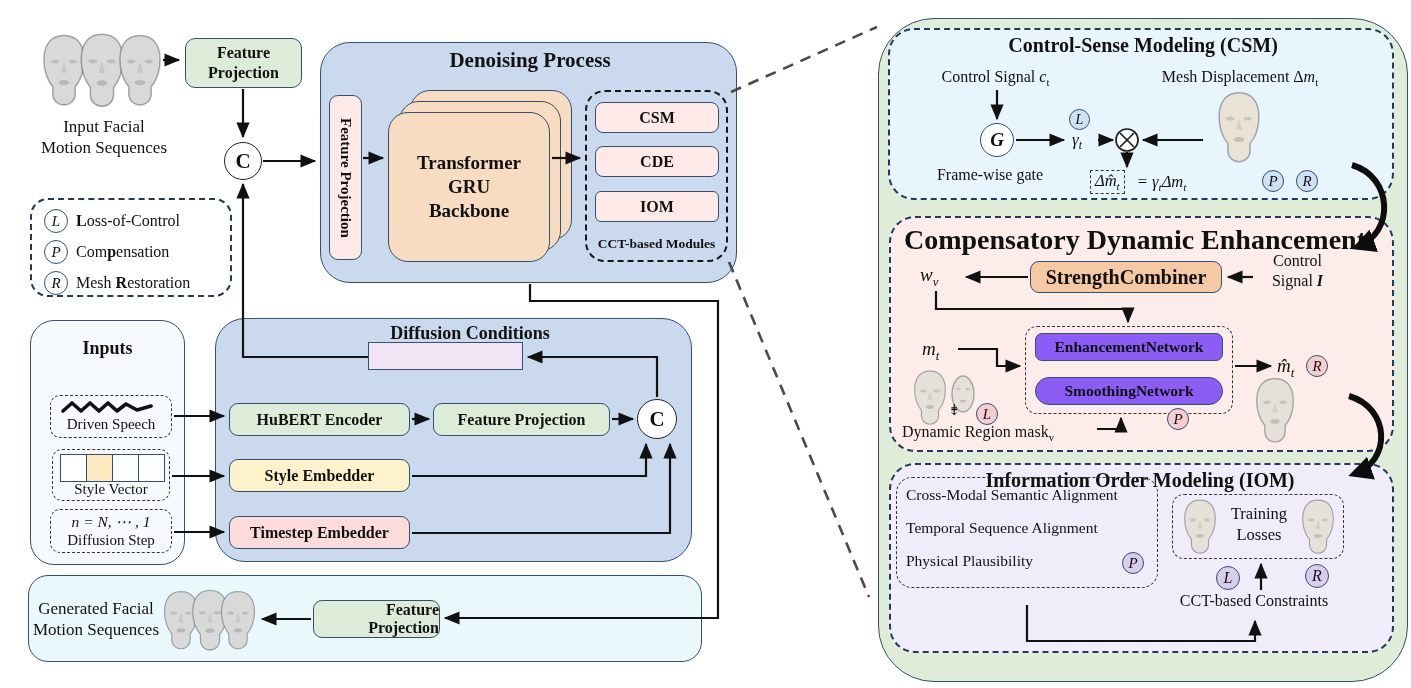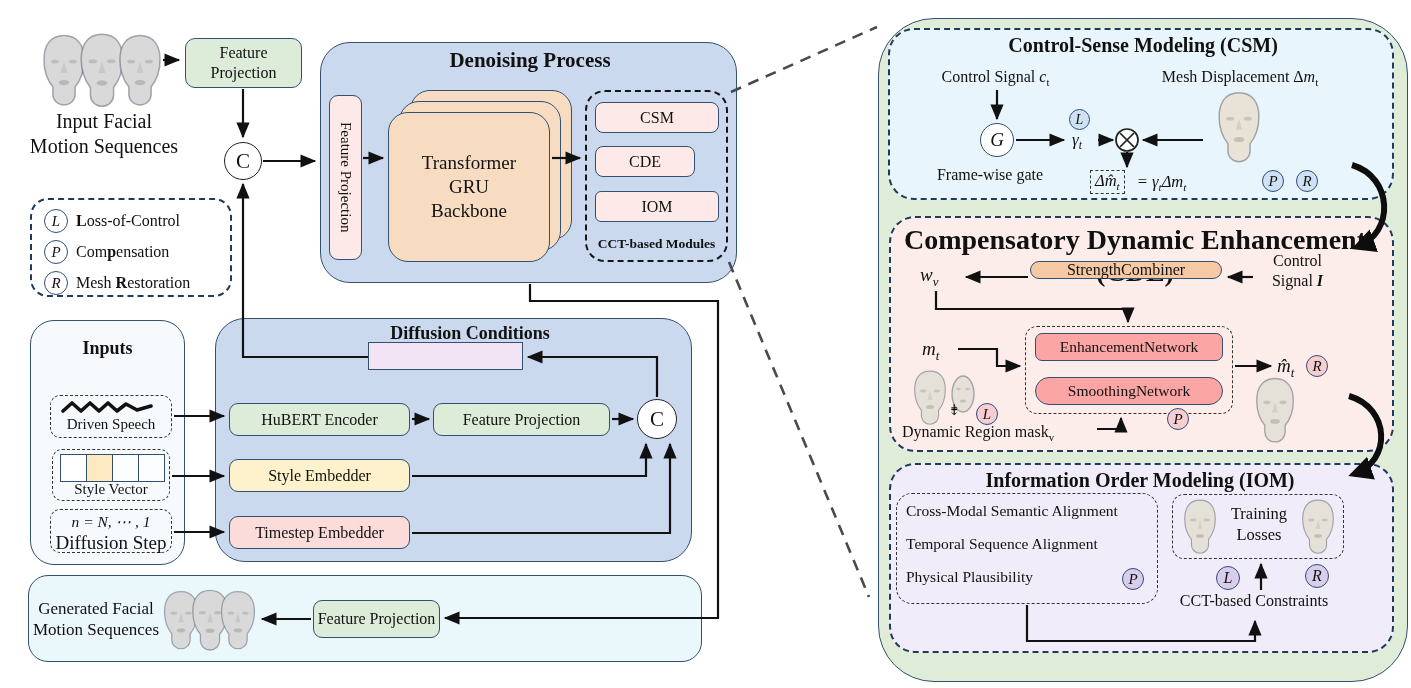--- a/index.html
+++ b/index.html
@@ -1,40 +1,40 @@
 <!DOCTYPE html>
 <html><head>
 <meta charset="utf-8">
 <style>
   html,body{margin:0;padding:0;background:#fff;}
   .stage{position:relative;width:1411px;height:688px;background:#ffffff;overflow:hidden;
          font-family:"Liberation Serif","DejaVu Serif",serif;color:#111;}
   .abs{position:absolute;box-sizing:border-box;}
-  .flexc{display:flex;align-items:center;justify-content:center;text-align:center;}
+  .flexc{display:flex;align-items:center;justify-content:center;text-align:right;font-weight:bold;}
   .col{flex-direction:column;}
   .rr{border:1.5px solid #33506e;}
   .bold{font-weight:bold;}
   .it{font-style:italic;}
   sub{font-size:0.68em;}
   
   .bg-blue{background:#cbd9ef;}
   .bg-green{background:#ddecd8;}
   .bg-pinkbox{background:#fdeae8;}
   .bg-peach{background:#f8dcc2;}
   .bg-yellow{background:#fdf2cb;}
   .bg-pinkrow{background:#fbdcda;}
   .bg-purplebar{background:#f2e3f5;}
   .bg-inputs{background:#f7fafd;}
   .bg-gen{background:#eaf7fb;}
   .bg-rightpanel{background:#dfecd8;}
   .bg-csm{background:#e9f5fc;}
   .bg-cde{background:#fcedeb;}
   .bg-iom{background:#f1ecf9;}
   .bg-orange{background:#f5c9a4;}
-  .bg-yellownet{background:#fca5a5;}
+  .bg-yellownet{background:#8b5cf6;}
   
   .dash-navy{border:2.6px dashed #1e3a5f;}
   .dash-black{border:2.4px dashed #161616;}
   .dash-thin{border:1.6px dashed #333;}
   
   .cnode{border:1.7px solid #222;border-radius:50%;background:#fff;}
   .gnode{border:1.6px solid #2f4d77;border-radius:50%;background:#fff;}
   .badge{border:1.5px solid #2f4d77;border-radius:50%;font-style:italic;
          display:flex;align-items:center;justify-content:center;}
   .badge-white{background:#ffffff;}
@@ -60,21 +60,21 @@
         <ellipse cx="30" cy="53.5" rx="5.6" ry="2.8" fill="rgba(0,0,0,0.15)"></ellipse>
       </symbol>
     </defs>
   </svg>
 
   <svg class="abs" style="left:36px;top:22px;color:#d9d9d9" width="130" height="94">
     <use href="#face" x="0" y="4" width="56" height="88"></use>
     <use href="#face" x="37" y="2" width="58" height="92"></use>
     <use href="#face" x="76" y="4" width="56" height="88"></use>
   </svg>
-  <div class="abs lbl" style="left:14px;top:109px;width:180px;font-size:20px;text-align:center">
+  <div class="abs lbl" style="left:14px;top:116px;width:180px;font-size:17px;text-align:center">
     <div>Input Facial</div>
     <div>Motion Sequences</div>
   </div>
 
   <div class="abs rr bg-green flexc col lbl" style="left:185px;top:38px;width:117px;height:50px;border-radius:10px;font-size:16px">
     <div>Feature</div>
     <div>Projection</div>
   </div>
 
   <div class="abs cnode flexc" style="left:224px;top:142px;width:38px;height:38px;font-size:21px">
@@ -114,21 +114,21 @@
   <div class="abs rr bg-peach flexc col lbl" style="left:388px;top:112px;width:162px;height:150px;border-radius:20px;font-size:19px">
     <div>Transformer</div>
     <div>GRU</div>
     <div>Backbone</div>
   </div>
 
   <div class="abs dash-black" style="left:585px;top:90px;width:143px;height:172px;border-radius:20px"></div>
   <div class="abs rr bg-pinkbox flexc" style="left:595px;top:102px;width:124px;height:31px;border-radius:8px;font-size:16px">
       <span>CSM</span>
     </div>
-  <div class="abs rr bg-pinkbox flexc" style="left:595px;top:146px;width:100px;height:31px;border-radius:8px;font-size:16px">
+  <div class="abs rr bg-pinkbox flexc" style="left:595px;top:146px;width:124px;height:31px;border-radius:8px;font-size:16px">
       <span>CDE</span>
     </div>
   <div class="abs rr bg-pinkbox flexc" style="left:595px;top:191px;width:124px;height:31px;border-radius:6px;font-size:16px">
       <span>IOM</span>
     </div>
   <div class="abs bold" style="left:583px;top:236px;width:147px;font-size:13.5px;text-align:center">CCT-based Modules</div>
 
   <div class="abs rr bg-blue" style="left:215px;top:318px;width:477px;height:244px;border-radius:30px"></div>
   <div class="abs bold" style="left:350px;top:323px;width:240px;font-size:18px;text-align:center">Diffusion Conditions</div>
   <div class="abs rr bg-purplebar" style="left:368px;top:342px;width:155px;height:28px"></div>
@@ -164,21 +164,21 @@
       <div style="width:25px;height:26px;border:1.4px solid #33506e;background:#ffffff"></div>
       <div style="width:25px;height:26px;border:1.4px solid #33506e;border-left:none;background:#fdeac3"></div>
       <div style="width:25px;height:26px;border:1.4px solid #33506e;border-left:none;background:#fbfdff"></div>
       <div style="width:25px;height:26px;border:1.4px solid #33506e;border-left:none;background:#fbfdff"></div>
     </div>
     <div class="abs" style="left:0;top:31px;width:116px;font-size:15px;text-align:center">Style Vector</div>
   </div>
 
   <div class="abs dash-thin lbl" style="left:50px;top:509px;width:122px;height:44px;border-radius:10px;text-align:center">
     <div class="it" style="font-size:15.5px;margin-top:2px">n = N, ⋯ , 1</div>
-    <div style="font-size:19px">Diffusion Step</div>
+    <div style="font-size:15px">Diffusion Step</div>
   </div>
 
   <div class="abs rr bg-gen" style="left:28px;top:575px;width:674px;height:87px;border-radius:20px"></div>
   <div class="abs lbl" style="left:30px;top:598px;width:132px;font-size:17px;text-align:center">
     <div>Generated Facial</div>
     <div>Motion Sequences</div>
   </div>
   <svg class="abs" style="left:158px;top:580px;color:#d9d9d9" width="100" height="80">
     <use href="#face" x="0" y="3" width="46" height="74"></use>
     <use href="#face" x="28" y="1" width="48" height="78"></use>
@@ -216,21 +216,21 @@
   <div class="abs badge badge-blue" style="left:1262px;top:170px;width:22px;height:22px;font-size:15px">
       <span>P</span>
     </div>
   <div class="abs badge badge-blue" style="left:1296px;top:170px;width:22px;height:22px;font-size:15px">
       <span>R</span>
     </div>
 
   <div class="abs dash-navy bg-cde" style="left:889px;top:216px;width:505px;height:236px;border-radius:26px"></div>
   <div class="abs bold" style="left:900px;top:224px;width:470px;font-size:28px;text-align:center">Compensatory Dynamic Enhancement (CDE)</div>
   <div class="abs it" style="left:920px;top:264px;font-size:19px"><span>w</span><sub>v</sub></div>
-  <div class="abs rr bg-orange flexc" style="left:1030px;top:261px;width:192px;height:18px;border-radius:9px;font-size:16px">
+  <div class="abs rr bg-orange flexc" style="left:1030px;top:261px;width:192px;height:32px;border-radius:9px;font-size:20px">
       <span>StrengthCombiner</span>
     </div>
   <div class="abs lbl" style="left:1250px;top:251px;width:95px;font-size:16px;text-align:center">
     <div>Control</div>
     <div><span>Signal </span><b class="it">I</b></div>
   </div>
   <div class="abs dash-thin" style="left:1025px;top:326px;width:208px;height:88px;border-radius:12px"></div>
   <div class="abs rr bg-yellownet flexc" style="left:1035px;top:333px;width:188px;height:28px;border-radius:7px;font-size:15.5px">
       <span>EnhancementNetwork</span>
     </div>
@@ -258,21 +258,21 @@
   <div class="abs it" style="left:1277px;top:355px;font-size:19px"><span>m̂</span><sub>t</sub></div>
   <div class="abs badge badge-pink" style="left:1306px;top:355px;width:22px;height:22px;font-size:15px">
       <span>R</span>
     </div>
   <svg class="abs" style="left:1240px;top:376px;color:#e6e1d8" width="70" height="68">
       <use href="#face" x="6" y="0" width="58" height="68"></use>
     </svg>
 
   <div class="abs dash-navy bg-iom" style="left:889px;top:463px;width:505px;height:190px;border-radius:26px"></div>
   <div class="abs bold" style="left:920px;top:469px;width:440px;font-size:20px;text-align:center">Information Order Modeling (IOM)</div>
-  <div class="abs dash-thin" style="left:896px;top:493px;width:262px;height:111px;border-radius:16px">
+  <div class="abs dash-thin" style="left:896px;top:477px;width:262px;height:111px;border-radius:16px">
     <div class="abs" style="left:9px;top:8px;font-size:15.5px">Cross-Modal Semantic Alignment</div>
     <div class="abs" style="left:9px;top:41px;font-size:15.5px">Temporal Sequence Alignment</div>
     <div class="abs" style="left:9px;top:74px;font-size:15.5px">Physical Plausibility</div>
     <div class="badge badge-purple abs" style="left:225px;top:74px;width:22px;height:22px;font-size:15px">
         <span>P</span>
       </div>
   </div>
   <div class="abs dash-thin" style="left:1172px;top:494px;width:172px;height:65px;border-radius:12px">
     <svg class="abs" style="left:4px;top:3px;color:#e6e1d8" width="46" height="58">
         <use href="#face" x="1" y="0" width="44" height="57"></use>

